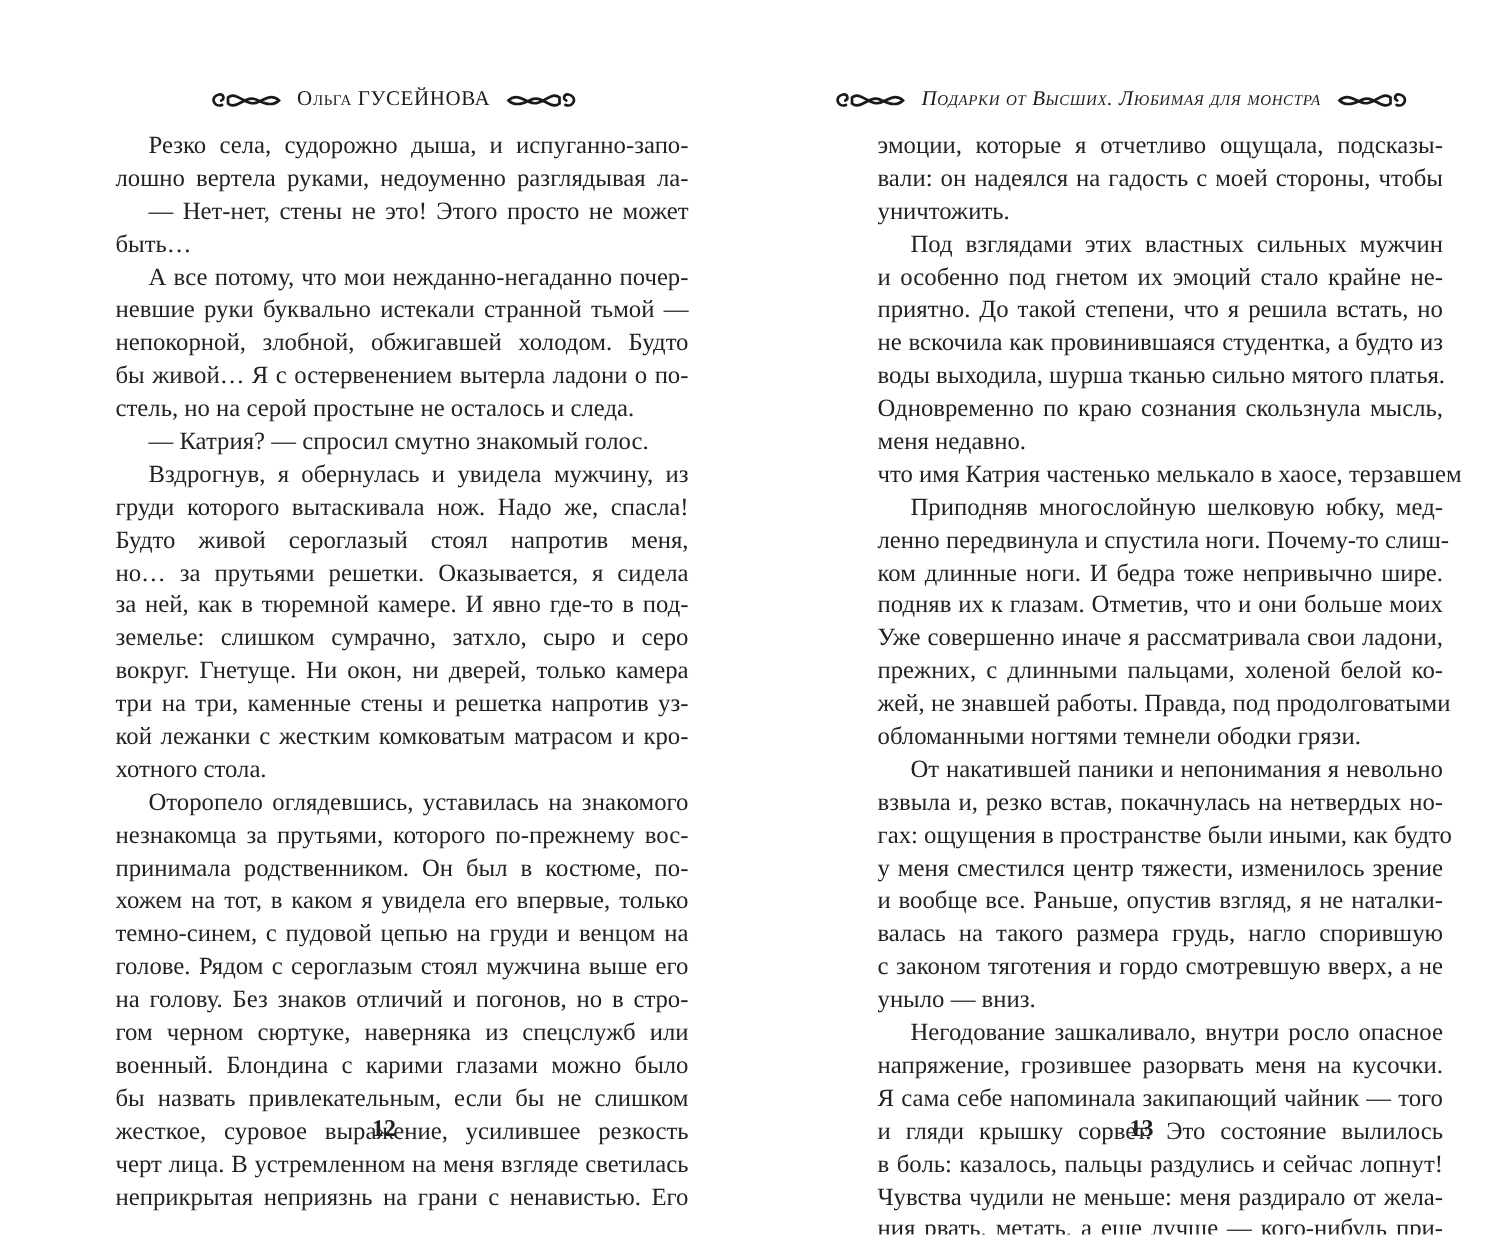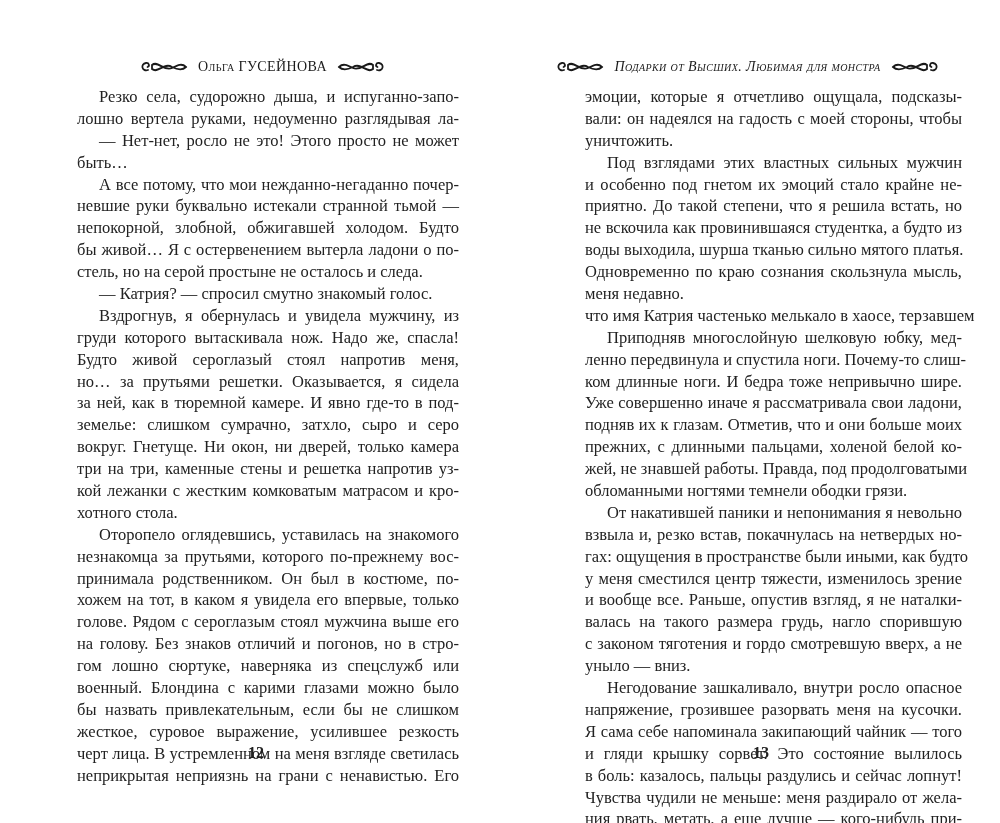--- a/index.html
+++ b/index.html
@@ -98,21 +98,21 @@
     <span class="ornament">
       <svg viewBox="0 0 54 22" style="transform:scaleX(-1)">
           <path d="M10 14 C4 16 2 8 8 7 C11 6.5 12 10 9.5 11 M14 9 C20 4 26 16 34 12 C40 9 44 7 48 11 C44 15 38 13 34 11 C26 6 20 18 14 13 Z" fill="none" stroke="#1a1a1a" stroke-width="1.8" stroke-linecap="round"></path>
         </svg>
     </span>
   </div>
 
   <div class="body-text" id="left-body">
       <span class="line indent">Резко села, судорожно дыша, и испуганно-запо-</span>
       <span class="line">лошно вертела руками, недоуменно разглядывая ла-</span>
-      <span class="line indent">— Нет-нет, росло не это! Этого просто не может</span>
+      <span class="line indent">— Нет-нет, стены не это! Этого просто не может</span>
       <span class="line last">быть…</span>
       <span class="line indent">А все потому, что мои нежданно-негаданно почер-</span>
       <span class="line">невшие руки буквально истекали странной тьмой —</span>
       <span class="line">непокорной, злобной, обжигавшей холодом. Будто</span>
       <span class="line">бы живой… Я с остервенением вытерла ладони о по-</span>
       <span class="line last">стель, но на серой простыне не осталось и следа.</span>
       <span class="line indent last">— Катрия? — спросил смутно знакомый голос.</span>
       <span class="line indent">Вздрогнув, я обернулась и увидела мужчину, из</span>
       <span class="line">груди которого вытаскивала нож. Надо же, спасла!</span>
       <span class="line">Будто живой сероглазый стоял напротив меня,</span>
@@ -120,23 +120,24 @@
       <span class="line">за ней, как в тюремной камере. И явно где-то в под-</span>
       <span class="line">земелье: слишком сумрачно, затхло, сыро и серо</span>
       <span class="line">вокруг. Гнетуще. Ни окон, ни дверей, только камера</span>
       <span class="line">три на три, каменные стены и решетка напротив уз-</span>
       <span class="line">кой лежанки с жестким комковатым матрасом и кро-</span>
       <span class="line last">хотного стола.</span>
       <span class="line indent">Оторопело оглядевшись, уставилась на знакомого</span>
       <span class="line">незнакомца за прутьями, которого по-прежнему вос-</span>
       <span class="line">принимала родственником. Он был в костюме, по-</span>
       <span class="line">хожем на тот, в каком я увидела его впервые, только</span>
+      <span class="line">темно-синем, с пудовой цепью на груди и венцом на</span>
       <span class="line">голове. Рядом с сероглазым стоял мужчина выше его</span>
       <span class="line">на голову. Без знаков отличий и погонов, но в стро-</span>
-      <span class="line">гом лошно сюртуке, наверняка из спецслужб или</span>
+      <span class="line">гом черном сюртуке, наверняка из спецслужб или</span>
       <span class="line">военный. Блондина с карими глазами можно было</span>
       <span class="line">бы назвать привлекательным, если бы не слишком</span>
       <span class="line">жесткое, суровое выражение, усилившее резкость</span>
       <span class="line">черт лица. В устремленном на меня взгляде светилась</span>
       <span class="line">неприкрытая неприязнь на грани с ненавистью. Его</span>
     </div>
 
   <div class="folio">12</div>
 </div>
 
@@ -163,22 +164,22 @@
       <span class="line">и особенно под гнетом их эмоций стало крайне не-</span>
       <span class="line">приятно. До такой степени, что я решила встать, но</span>
       <span class="line">не вскочила как провинившаяся студентка, а будто из</span>
       <span class="line">воды выходила, шурша тканью сильно мятого платья.</span>
       <span class="line">Одновременно по краю сознания скользнула мысль,</span>
       <span class="line last">меня недавно.</span>
       <span class="line">что имя Катрия частенько мелькало в хаосе, терзавшем</span>
       <span class="line indent">Приподняв многослойную шелковую юбку, мед-</span>
       <span class="line">ленно передвинула и спустила ноги. Почему-то слиш-</span>
       <span class="line">ком длинные ноги. И бедра тоже непривычно шире.</span>
+      <span class="line">подняв их к глазам. Отметив, что и они больше моих</span>
       <span class="line">Уже совершенно иначе я рассматривала свои ладони,</span>
-      <span class="line">подняв их к глазам. Отметив, что и они больше моих</span>
       <span class="line">прежних, с длинными пальцами, холеной белой ко-</span>
       <span class="line">жей, не знавшей работы. Правда, под продолговатыми</span>
       <span class="line last">обломанными ногтями темнели ободки грязи.</span>
       <span class="line indent">От накатившей паники и непонимания я невольно</span>
       <span class="line">взвыла и, резко встав, покачнулась на нетвердых но-</span>
       <span class="line">гах: ощущения в пространстве были иными, как будто</span>
       <span class="line">у меня сместился центр тяжести, изменилось зрение</span>
       <span class="line">и вообще все. Раньше, опустив взгляд, я не наталки-</span>
       <span class="line">валась на такого размера грудь, нагло спорившую</span>
       <span class="line">с законом тяготения и гордо смотревшую вверх, а не</span>

